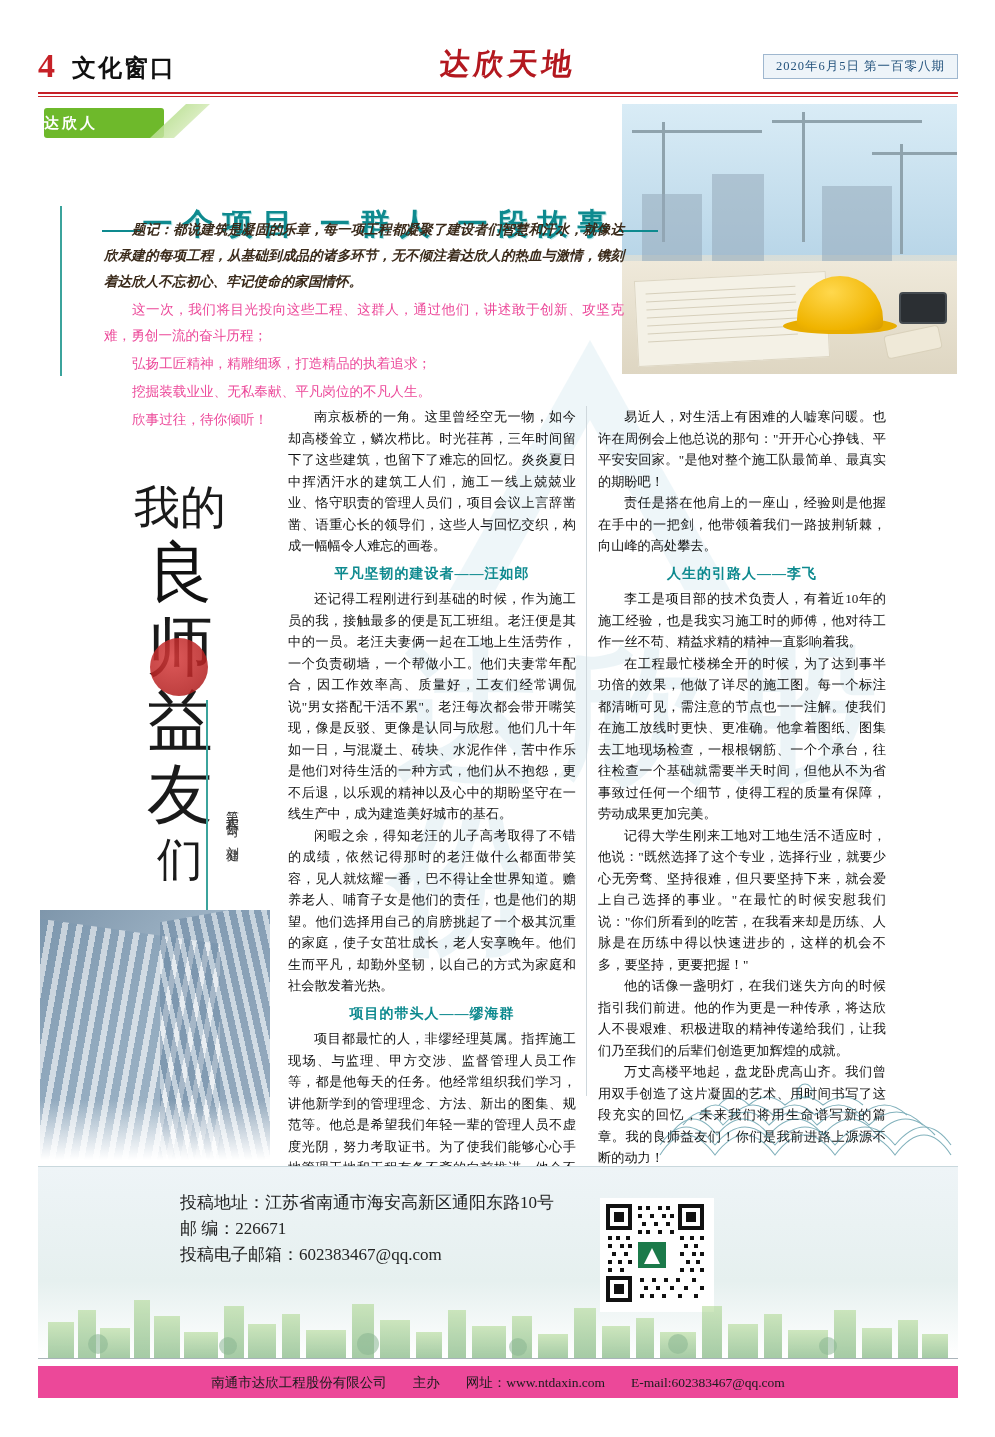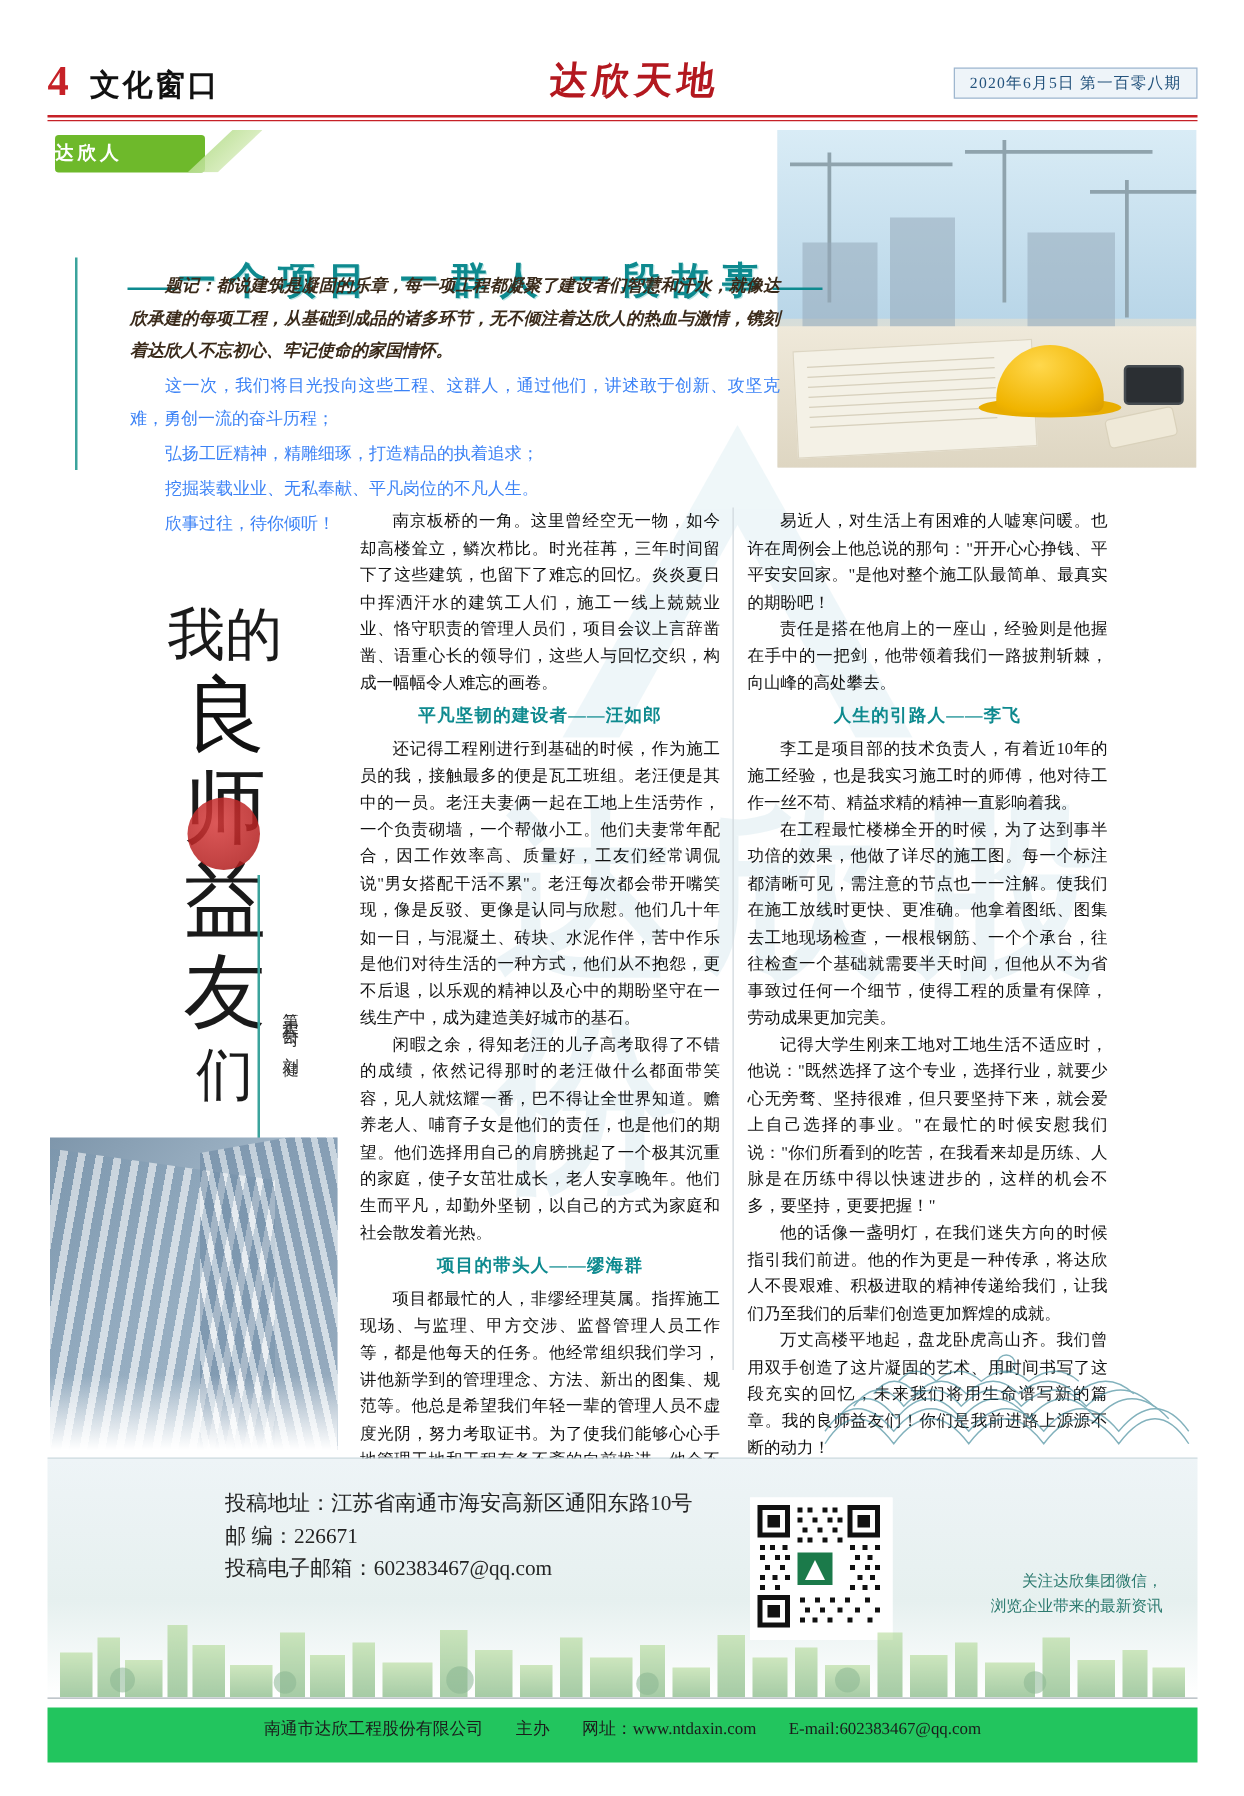--- a/index.html
+++ b/index.html
@@ -121,21 +121,21 @@
   .hl-r{right:-18px;width:40px;}
   
   .lead{
     position:absolute;left:104px;top:218px;width:520px;
     font-size:13.6px;line-height:26px;color:#3a2a1a;
     font-family:Liberation Mono, monospace;
     font-style:italic;font-weight:bold;
     text-align:justify;
   }
   .lead p{margin:0 0 2px 0;text-indent:28px;}
-  .lead .p2,.lead .p3,.lead .p4,.lead .p5{font-style:normal;font-weight:normal;color:#3b82f6;}
+  .lead .p2,.lead .p3,.lead .p4,.lead .p5{font-style:normal;font-weight:normal;color:#ec4899;}
   .lead-sep{
     position:absolute;left:60px;top:206px;width:2px;height:170px;background:#3ba39c;
   }
   
   .wm{
     position:absolute;left:330px;top:330px;width:620px;height:560px;
     pointer-events:none;opacity:.14;
   }
   .wm-text{
     font-size:150px;font-weight:bold;color:#7fb7c9;
@@ -241,22 +241,22 @@
   .qrtext{
     position:absolute;left:720px;top:1255px;width:210px;
     font-size:12.5px;line-height:20px;color:#2c7a6f;text-align:right;
   }
   .skyline{
     position:absolute;left:38px;top:1270px;width:920px;height:88px;
     overflow:hidden;opacity:.55;
   }
   
   .bottombar{
-    position:absolute;left:38px;top:1366px;width:920px;height:44px;
-    background:#22c55e;
+    position:absolute;left:38px;top:1366px;width:920px;height:32px;
+    background:#ec4899;
   }
   .bottombar .inner{
     display:flex;align-items:center;justify-content:center;height:34px;
     gap:26px;font-size:13.5px;color:#1b1b1b;
   }
   .hr-top{position:absolute;left:38px;top:1358px;width:920px;height:1px;background:#aab4ba;}
 </style>
 </head>
 <body>
 
@@ -453,24 +453,20 @@
           <rect x="48" y="94" width="4" height="4"></rect>
           <rect x="60" y="94" width="4" height="4"></rect>
           <rect x="76" y="94" width="4" height="4"></rect>
           <rect x="92" y="94" width="4" height="4"></rect>
         <rect x="36" y="42" width="28" height="26" fill="#1b7a4a"></rect>
         <polygon points="50,48 58,64 42,64" fill="#ffffff"></polygon>
       </g>
     </svg>
   </div>
 
-  <div class="qrtext">
-    <div>关注达欣集团微信，</div>
-    <div>浏览企业带来的最新资讯</div>
-  </div>
 
   <div class="skyline">
     <svg width="920" height="88" viewBox="0 0 920 88">
       <defs>
         <linearGradient id="g1" x1="0" y1="0" x2="0" y2="1">
           <stop offset="0%" stop-color="#9fd07a"></stop>
             <stop offset="100%" stop-color="#3f8f3f"></stop>
         </linearGradient>
       </defs>
       <g fill="url(#g1)" opacity="0.85">

